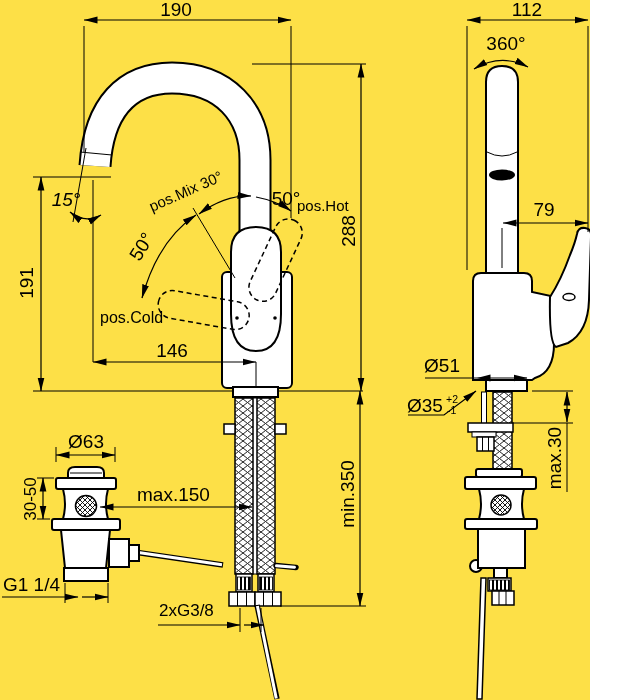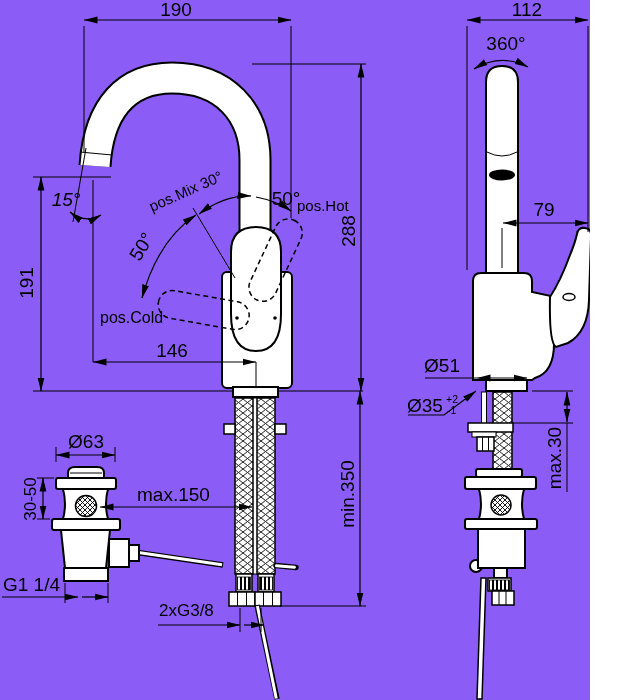--- a/index.html
+++ b/index.html
@@ -1,16 +1,16 @@
 <!DOCTYPE html>
 <html><head>
 <meta charset="utf-8">
 <style>
   html,body{margin:0;padding:0;background:#fff;}
-  .canvas{position:relative;width:590px;height:700px;background:#8b5cf6;overflow:hidden;
+  .canvas{position:relative;width:590px;height:700px;background:#fde047;overflow:hidden;
           font-family:"Liberation Sans",sans-serif;}
   svg{position:absolute;left:0;top:0;}
   svg text{fill:#000;font-family:"Liberation Sans",sans-serif;}
   .dim{font-size:19px;}
   .dim-s{font-size:17px;}
   .lbl{font-size:15px;}
   .lbl-m{font-size:16px;}
   .tol{font-size:10.5px;}
   .it{font-style:italic;}
   .c2{stroke:#000;stroke-width:2;fill:#fff;}

